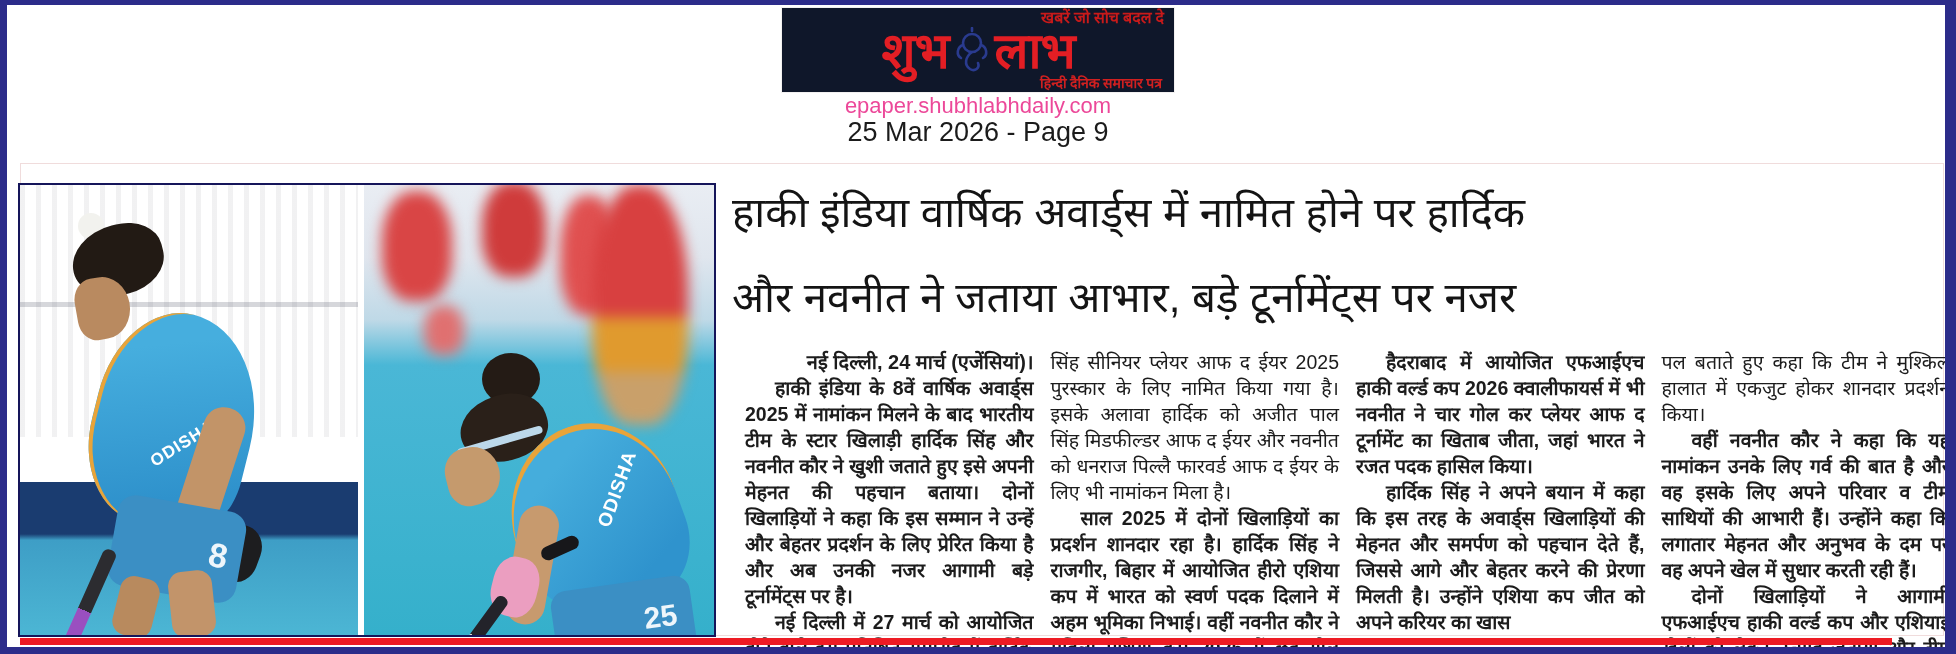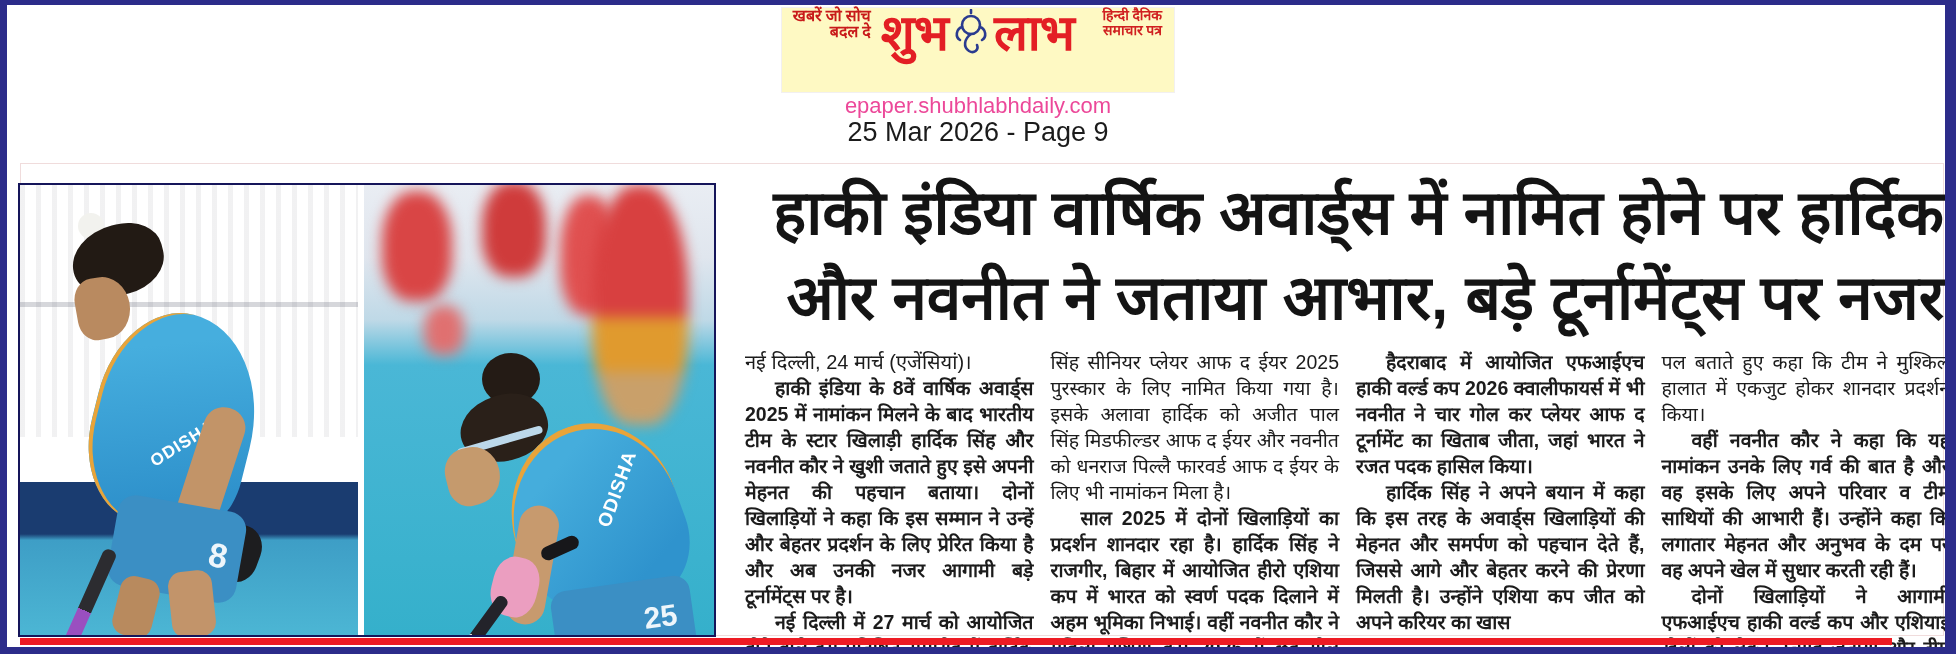--- a/index.html
+++ b/index.html
@@ -12,23 +12,23 @@
   
   .bar { position:absolute; background:#2c2c8a; z-index:40; }
   .bar-top    { left:0; top:0; width:100%; height:5px; }
   .bar-left   { left:0; top:0; width:7px; height:100%; }
   .bar-right  { right:0; top:0; width:11px; height:100%; }
   .bar-bottom { left:0; bottom:0; width:100%; height:7px; }
 
   
   .logo-box {
     position:absolute; left:50%; top:8px; transform:translateX(-50%);
-    width:392px; height:84px; background:#fef9c3;
+    width:392px; height:84px; background:#0f172a;
     box-shadow:0 0 0 1px #f2f0f0;
-    display:flex; justify-content:center;
+    display:flex; flex-direction:column; justify-content:center;
   }
   .logo-tagline {
     text-align:right; padding-right:10px;
     color:#c81a1a; font-weight:bold; font-size:16px; line-height:16px;
     font-family:"Liberation Serif", serif;
   }
   .logo-title-row { display:flex; align-items:center; justify-content:center; gap:2px; height:50px; }
   .logo-word {
     color:#e31e24; font-weight:bold; font-size:50px; line-height:50px;
     font-family:"Liberation Serif", serif; letter-spacing:-1px;
@@ -81,33 +81,33 @@
 
   .figure-part { position:absolute; }
   .jersey-text {
     color:#ffffff; font-weight:bold; font-family:"Liberation Sans", sans-serif;
     letter-spacing:1px; white-space:nowrap;
   }
   .shirt-number { color:#eef6fb; font-weight:bold; font-family:"Liberation Sans", sans-serif; }
 
   
   .headline {
-    position:absolute; left:732px; top:170px; width:1212px; text-align:right;
-    font-weight:bold; color:#141414; font-size:62px; line-height:85px;
+    position:absolute; left:732px; top:170px; width:1212px; text-align:left;
+    font-weight:normal; color:#141414; font-size:42px; line-height:85px;
     font-family:"Liberation Sans", sans-serif; z-index:6;
   }
 
   
   .body-cols {
     position:absolute; left:745px; top:349px; width:1205px; height:282px;
     display:flex; gap:17px; z-index:6;
   }
   .col { flex:1 1 0; font-size:19.5px; line-height:26px; color:#1c1c1c; text-align:justify; }
   .col p { margin:0; }
-  .dateline { text-align:left; font-weight:normal; font-size:20px; margin:0 0 3px 0; }
+  .dateline { text-align:right; font-weight:bold; font-size:20px; margin:0 0 3px 0; }
   .ind { text-indent:30px;font-weight:bold; }
 
   
   .red-rule { position:absolute; left:20px; top:638px; width:1872px; height:7px; background:#ee1b24; z-index:30; }
 </style>
 </head>
 <body>
 
 <div class="bar bar-top"></div>
 <div class="bar bar-left"></div>

